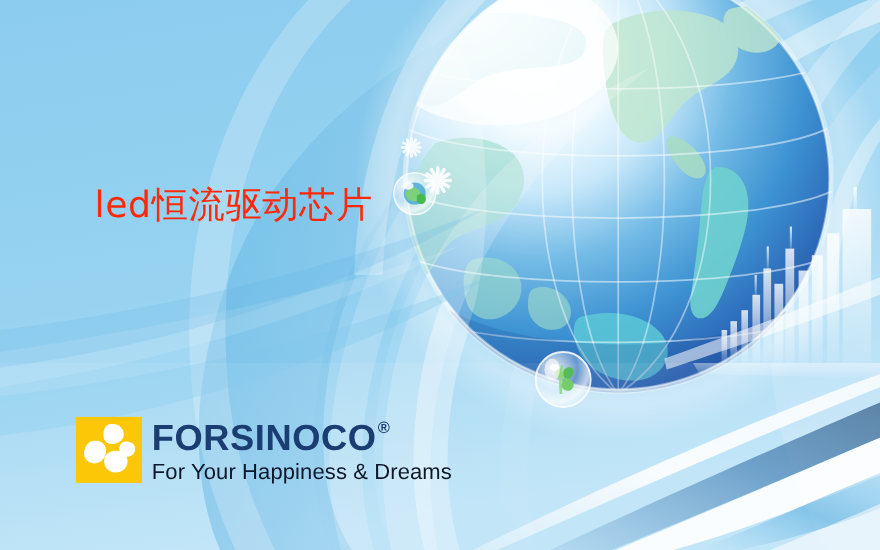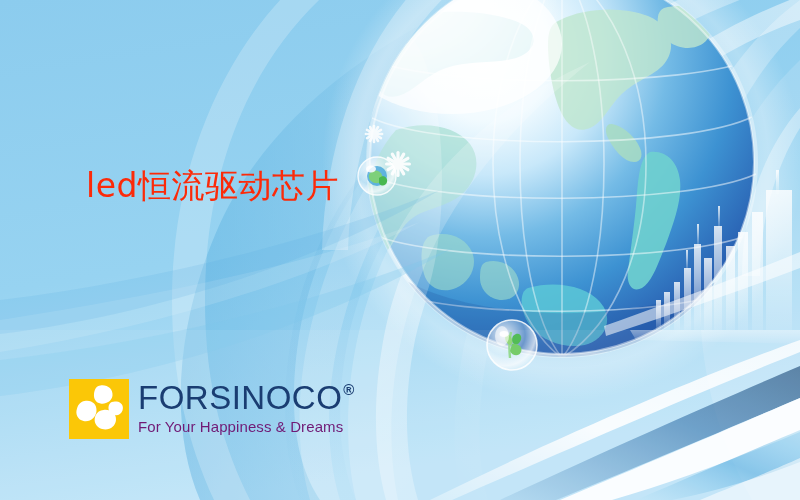--- a/index.html
+++ b/index.html
@@ -71,36 +71,36 @@
     justify-content: flex-start;
     padding-top: 2px;
   }
   #brand-row {
     display: flex;
     align-items: flex-start;
     line-height: 1;
   }
   #brand-name {
     font-size: 33px;
-    font-weight: normal;
+    font-weight: bold;
     color: #1a3d72;
     letter-spacing: 0.5px;
     font-family: "Liberation Sans", sans-serif;
   }
   #brand-reg {
     font-size: 15px;
     color: #1a3d72;
     font-weight: bold;
     line-height: 1;
     margin-top: 1px;
     margin-left: 1px;
   }
   #brand-tagline {
-    font-size: 15px;
-    color: #701a75;
+    font-size: 20px;
+    color: #0f172a;
     margin-top: 4px;
     letter-spacing: 0.1px;
     font-family: "Liberation Sans", sans-serif;
   }
 </style>
 </head>
 <body>
 
 <div id="stage">
 

